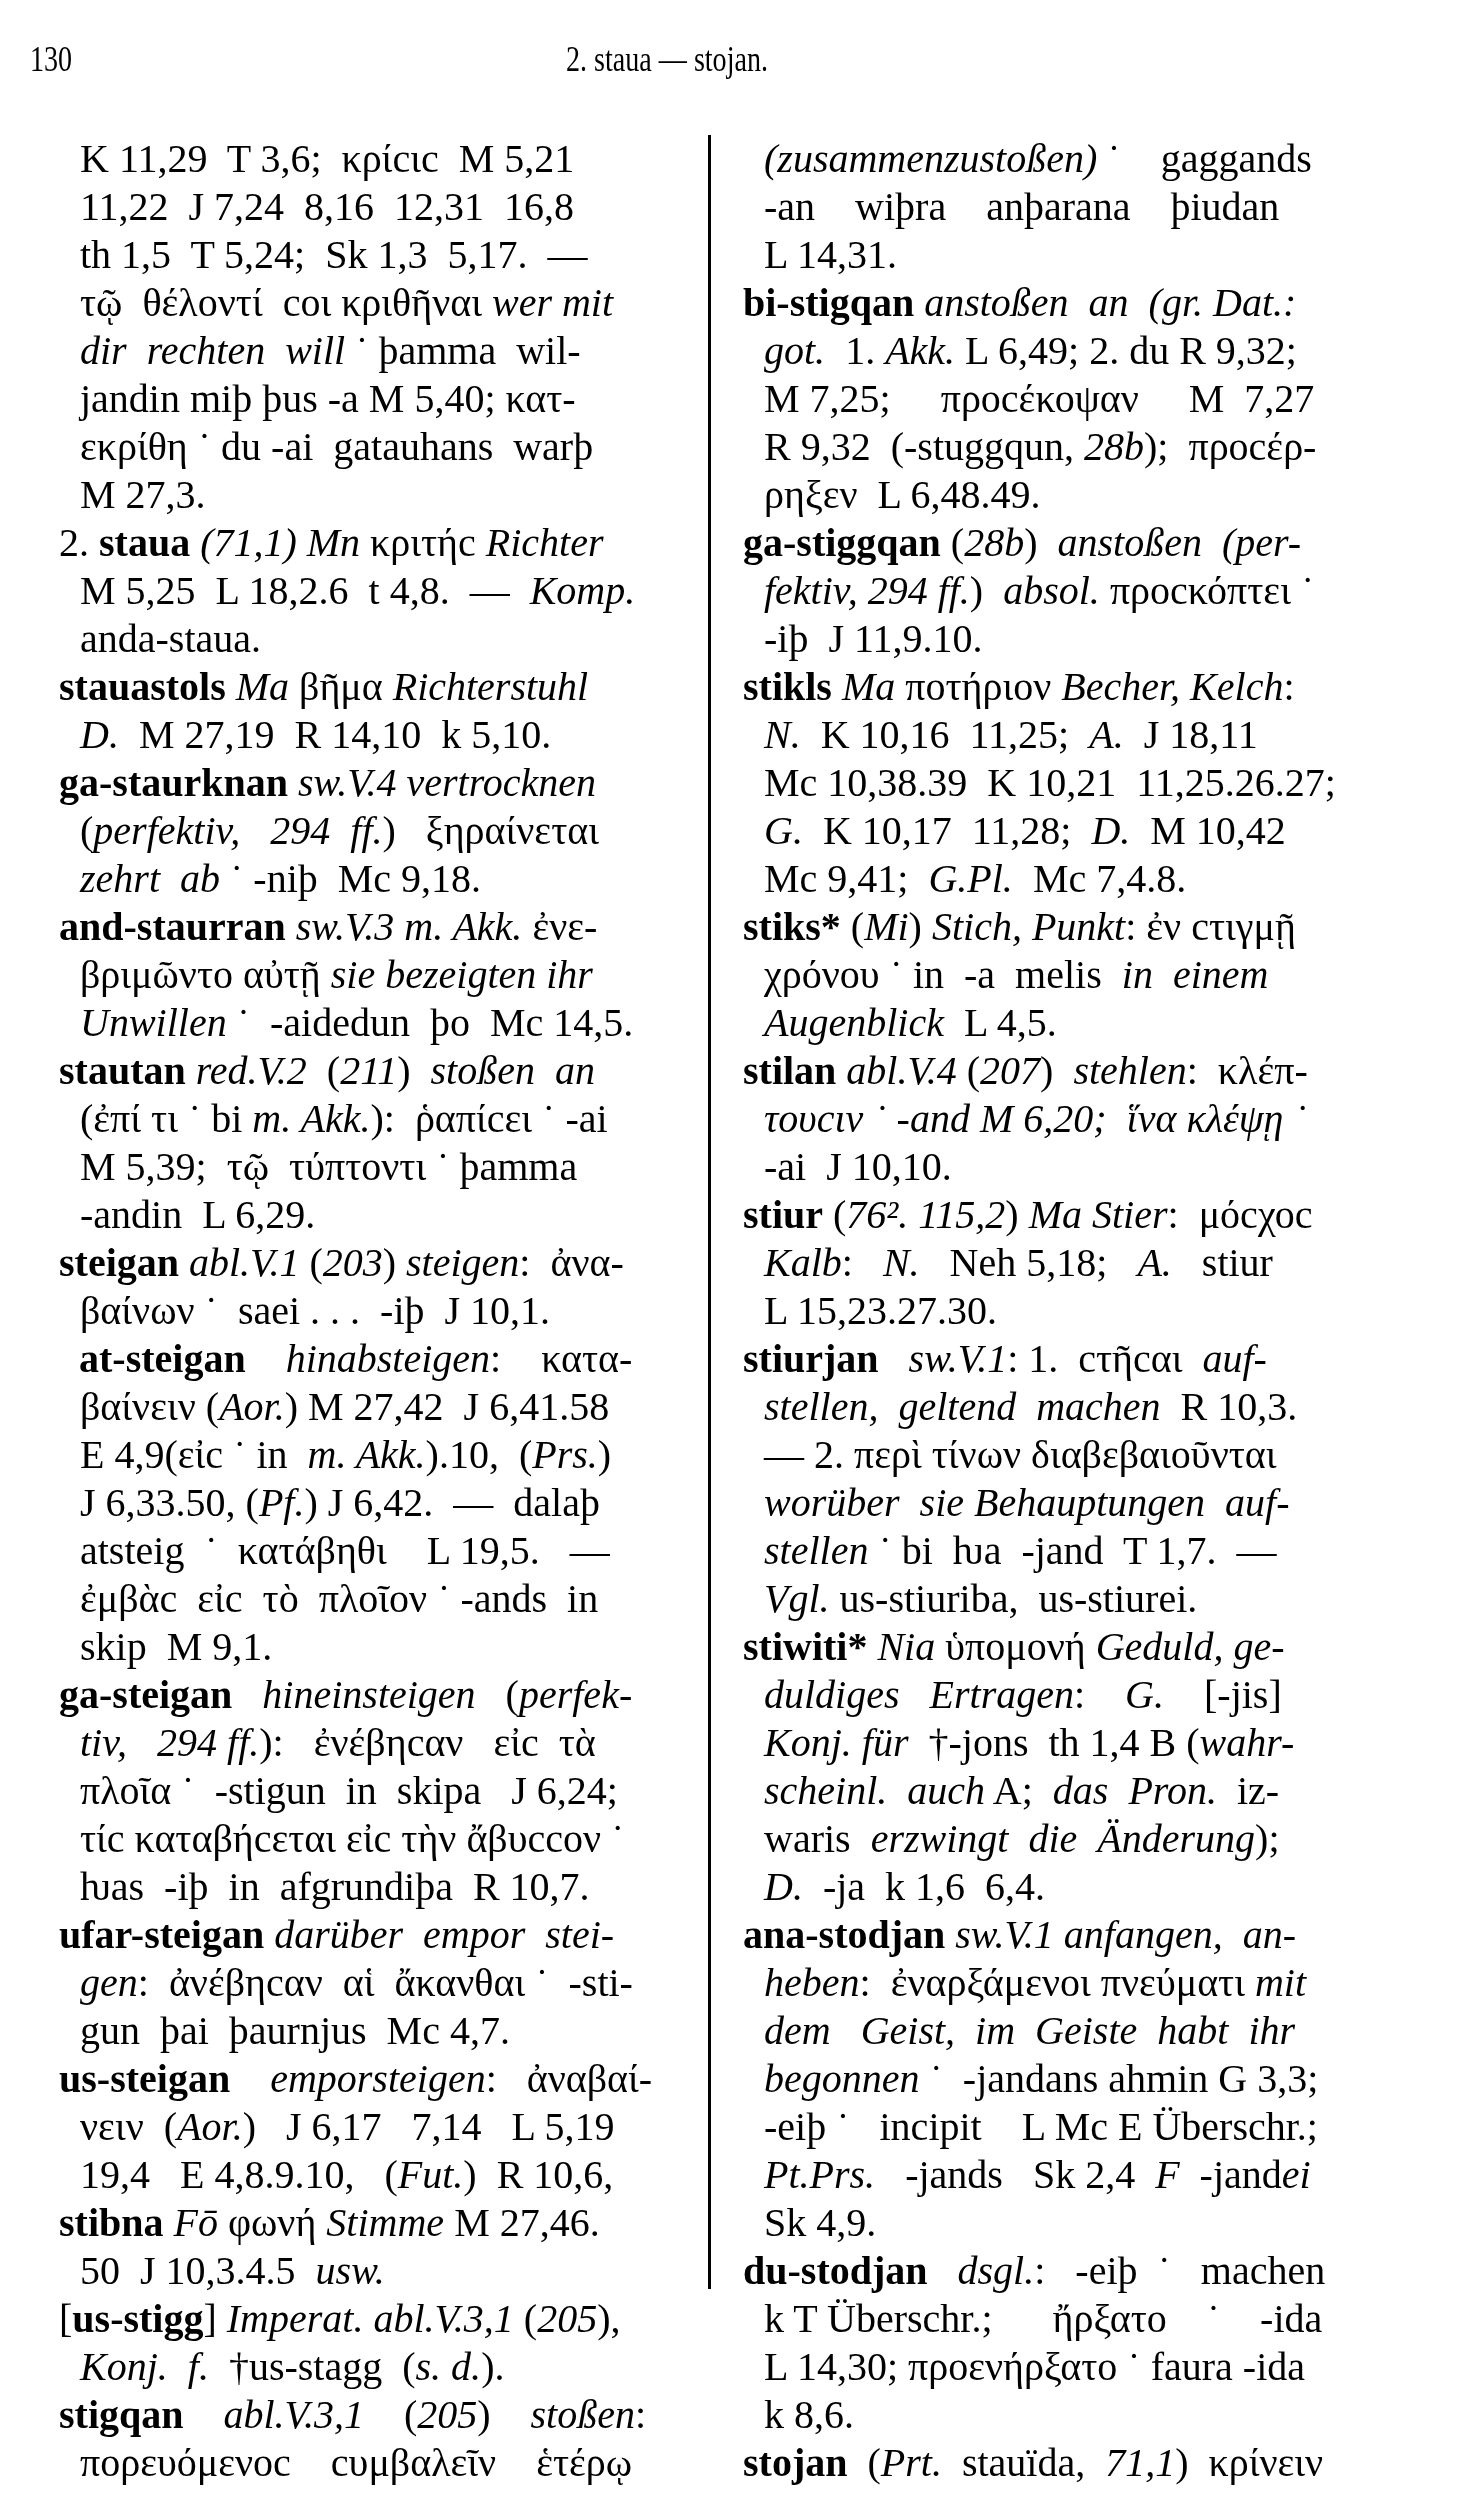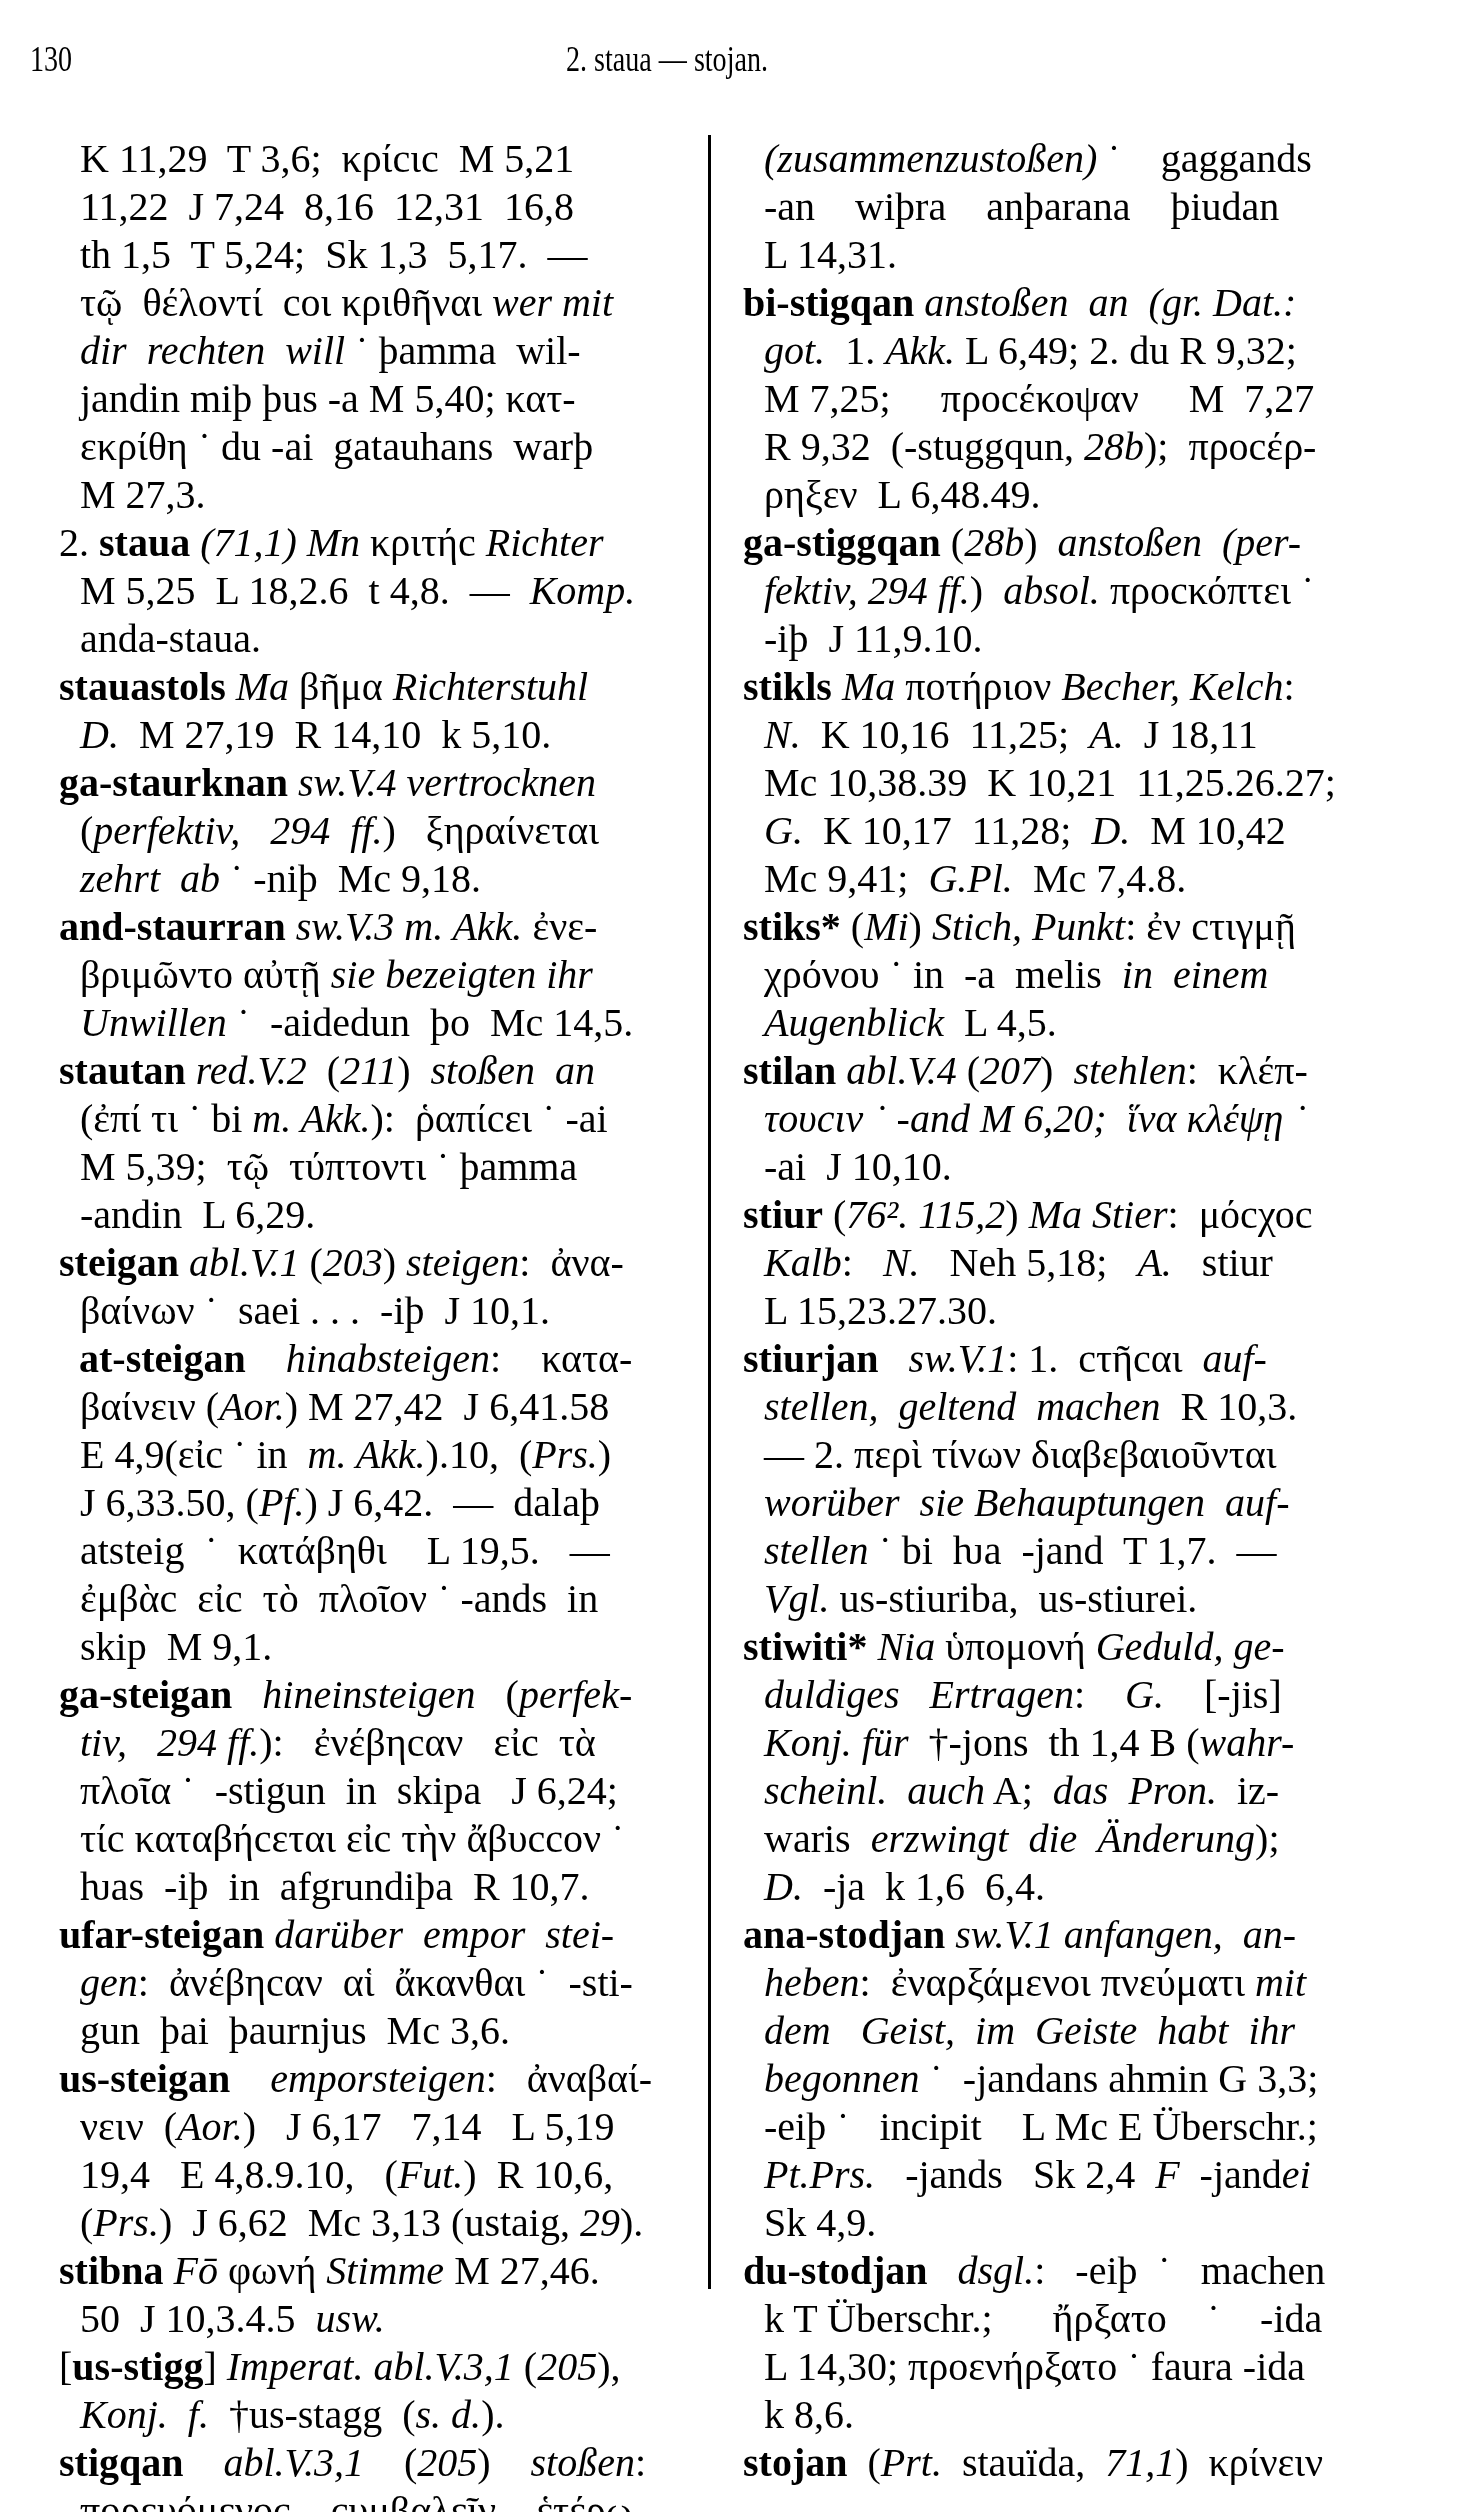--- a/index.html
+++ b/index.html
@@ -78,25 +78,24 @@
     <div class="line cont" style="transform: scaleX(1);"><span style="white-space: pre;">atsteig  ˙  κατάβηθι    L 19,5.   —</span></div>
     <div class="line cont" style="transform: scaleX(1);"><span style="white-space: pre;">ἐμβὰc  εἰc  τὸ  πλοῖον ˙ -ands  in</span></div>
     <div class="line cont" style="transform: scaleX(1);"><span style="white-space: pre;">skip  M 9,1.</span></div>
     <div class="line " style="transform: scaleX(1);"><span class="b" style="white-space: pre;">ga-steigan</span><span style="white-space: pre;">   </span><span class="i" style="white-space: pre;">hineinsteigen</span><span style="white-space: pre;">   (</span><span class="i" style="white-space: pre;">perfek-</span></div>
     <div class="line cont" style="transform: scaleX(1);"><span class="i" style="white-space: pre;">tiv,   294 ff.</span><span style="white-space: pre;">):   ἐνέβηcαν   εἰc  τὰ</span></div>
     <div class="line cont" style="transform: scaleX(1);"><span style="white-space: pre;">πλοῖα ˙  -stigun  in  skipa   J 6,24;</span></div>
     <div class="line cont" style="transform: scaleX(1);"><span style="white-space: pre;">τίc καταβήcεται εἰc τὴν ἄβυccον ˙</span></div>
     <div class="line cont" style="transform: scaleX(1);"><span style="white-space: pre;">ƕas  -iþ  in  afgrundiþa  R 10,7.</span></div>
     <div class="line " style="transform: scaleX(1);"><span class="b" style="white-space: pre;">ufar-steigan</span><span style="white-space: pre;"> </span><span class="i" style="white-space: pre;">darüber  empor  stei-</span></div>
     <div class="line cont" style="transform: scaleX(1);"><span class="i" style="white-space: pre;">gen</span><span style="white-space: pre;">:  ἀνέβηcαν  αἱ  ἄκανθαι ˙  -sti-</span></div>
-    <div class="line cont" style="transform: scaleX(1);"><span style="white-space: pre;">gun  þai  þaurnjus  Mc 3,6.</span></div>
+    <div class="line cont" style="transform: scaleX(1);"><span style="white-space: pre;">gun  þai  þaurnjus  Mc 4,7.</span></div>
     <div class="line " style="transform: scaleX(1);"><span class="b" style="white-space: pre;">us-steigan</span><span style="white-space: pre;">    </span><span class="i" style="white-space: pre;">emporsteigen</span><span style="white-space: pre;">:   ἀναβαί-</span></div>
     <div class="line cont" style="transform: scaleX(1);"><span style="white-space: pre;">νειν  (</span><span class="i" style="white-space: pre;">Aor.</span><span style="white-space: pre;">)   J 6,17   7,14   L 5,19</span></div>
     <div class="line cont" style="transform: scaleX(1);"><span style="white-space: pre;">19,4   E 4,8.9.10,   (</span><span class="i" style="white-space: pre;">Fut.</span><span style="white-space: pre;">)  R 10,6,</span></div>
-    <div class="line cont" style="transform: scaleX(1);"><span style="white-space: pre;">(</span><span class="i" style="white-space: pre;">Prs.</span><span style="white-space: pre;">)  J 6,62  Mc 3,13 (ustaig, </span><span class="i" style="white-space: pre;">29</span><span style="white-space: pre;">).</span></div>
     <div class="line " style="transform: scaleX(1);"><span class="b" style="white-space: pre;">stibna</span><span style="white-space: pre;"> </span><span class="i" style="white-space: pre;">Fō</span><span style="white-space: pre;"> φωνή </span><span class="i" style="white-space: pre;">Stimme</span><span style="white-space: pre;"> M 27,46.</span></div>
     <div class="line cont" style="transform: scaleX(1);"><span style="white-space: pre;">50  J 10,3.4.5  </span><span class="i" style="white-space: pre;">usw.</span></div>
     <div class="line " style="transform: scaleX(1);"><span style="white-space: pre;">[</span><span class="b" style="white-space: pre;">us-stigg</span><span style="white-space: pre;">] </span><span class="i" style="white-space: pre;">Imperat. abl.V.3,1</span><span style="white-space: pre;"> (</span><span class="i" style="white-space: pre;">205</span><span style="white-space: pre;">),</span></div>
     <div class="line cont" style="transform: scaleX(1);"><span class="i" style="white-space: pre;">Konj.  f.</span><span style="white-space: pre;">  †us-stagg  (</span><span class="i" style="white-space: pre;">s. d.</span><span style="white-space: pre;">).</span></div>
     <div class="line " style="transform: scaleX(1);"><span class="b" style="white-space: pre;">stigqan</span><span style="white-space: pre;">    </span><span class="i" style="white-space: pre;">abl.V.3,1</span><span style="white-space: pre;">    (</span><span class="i" style="white-space: pre;">205</span><span style="white-space: pre;">)    </span><span class="i" style="white-space: pre;">stoßen</span><span style="white-space: pre;">:</span></div>
     <div class="line cont" style="transform: scaleX(1);"><span style="white-space: pre;">πορευόμενοc    cυμβαλεῖν    ἑτέρῳ</span></div>
   </div>
 <div class="divider"></div>
 <div class="divider-gap"></div>
 <div class="column col-right" id="col-right">

